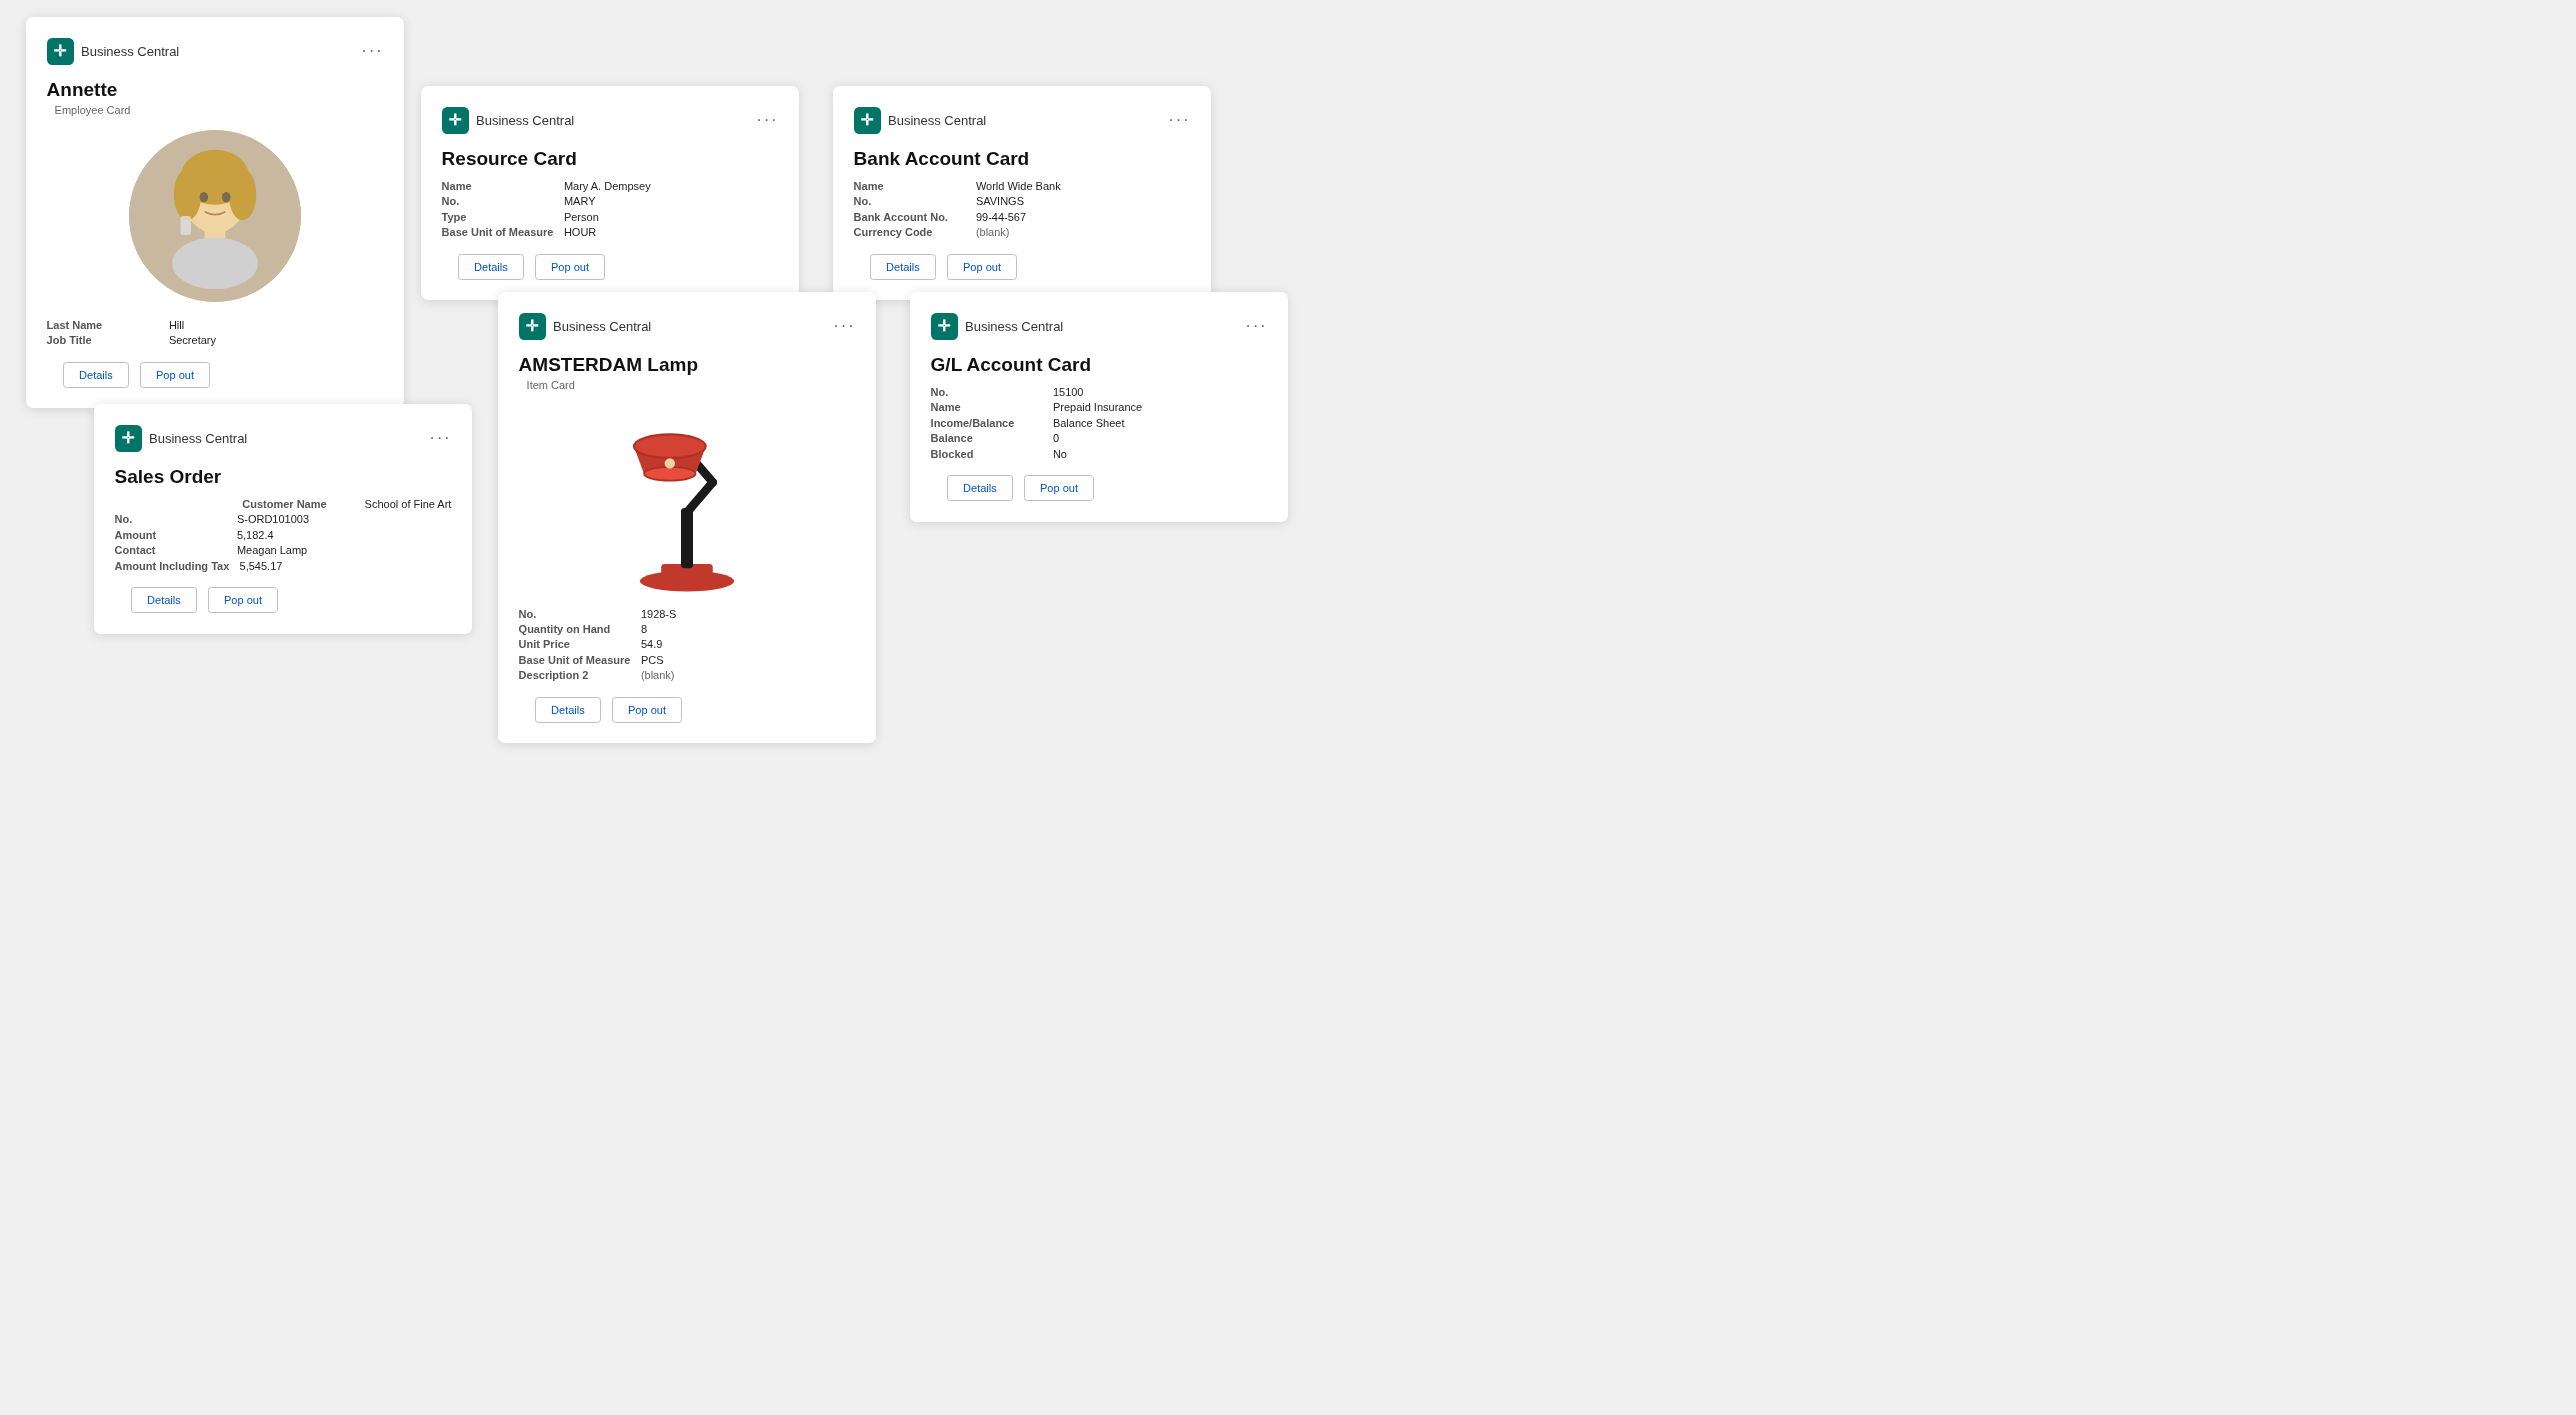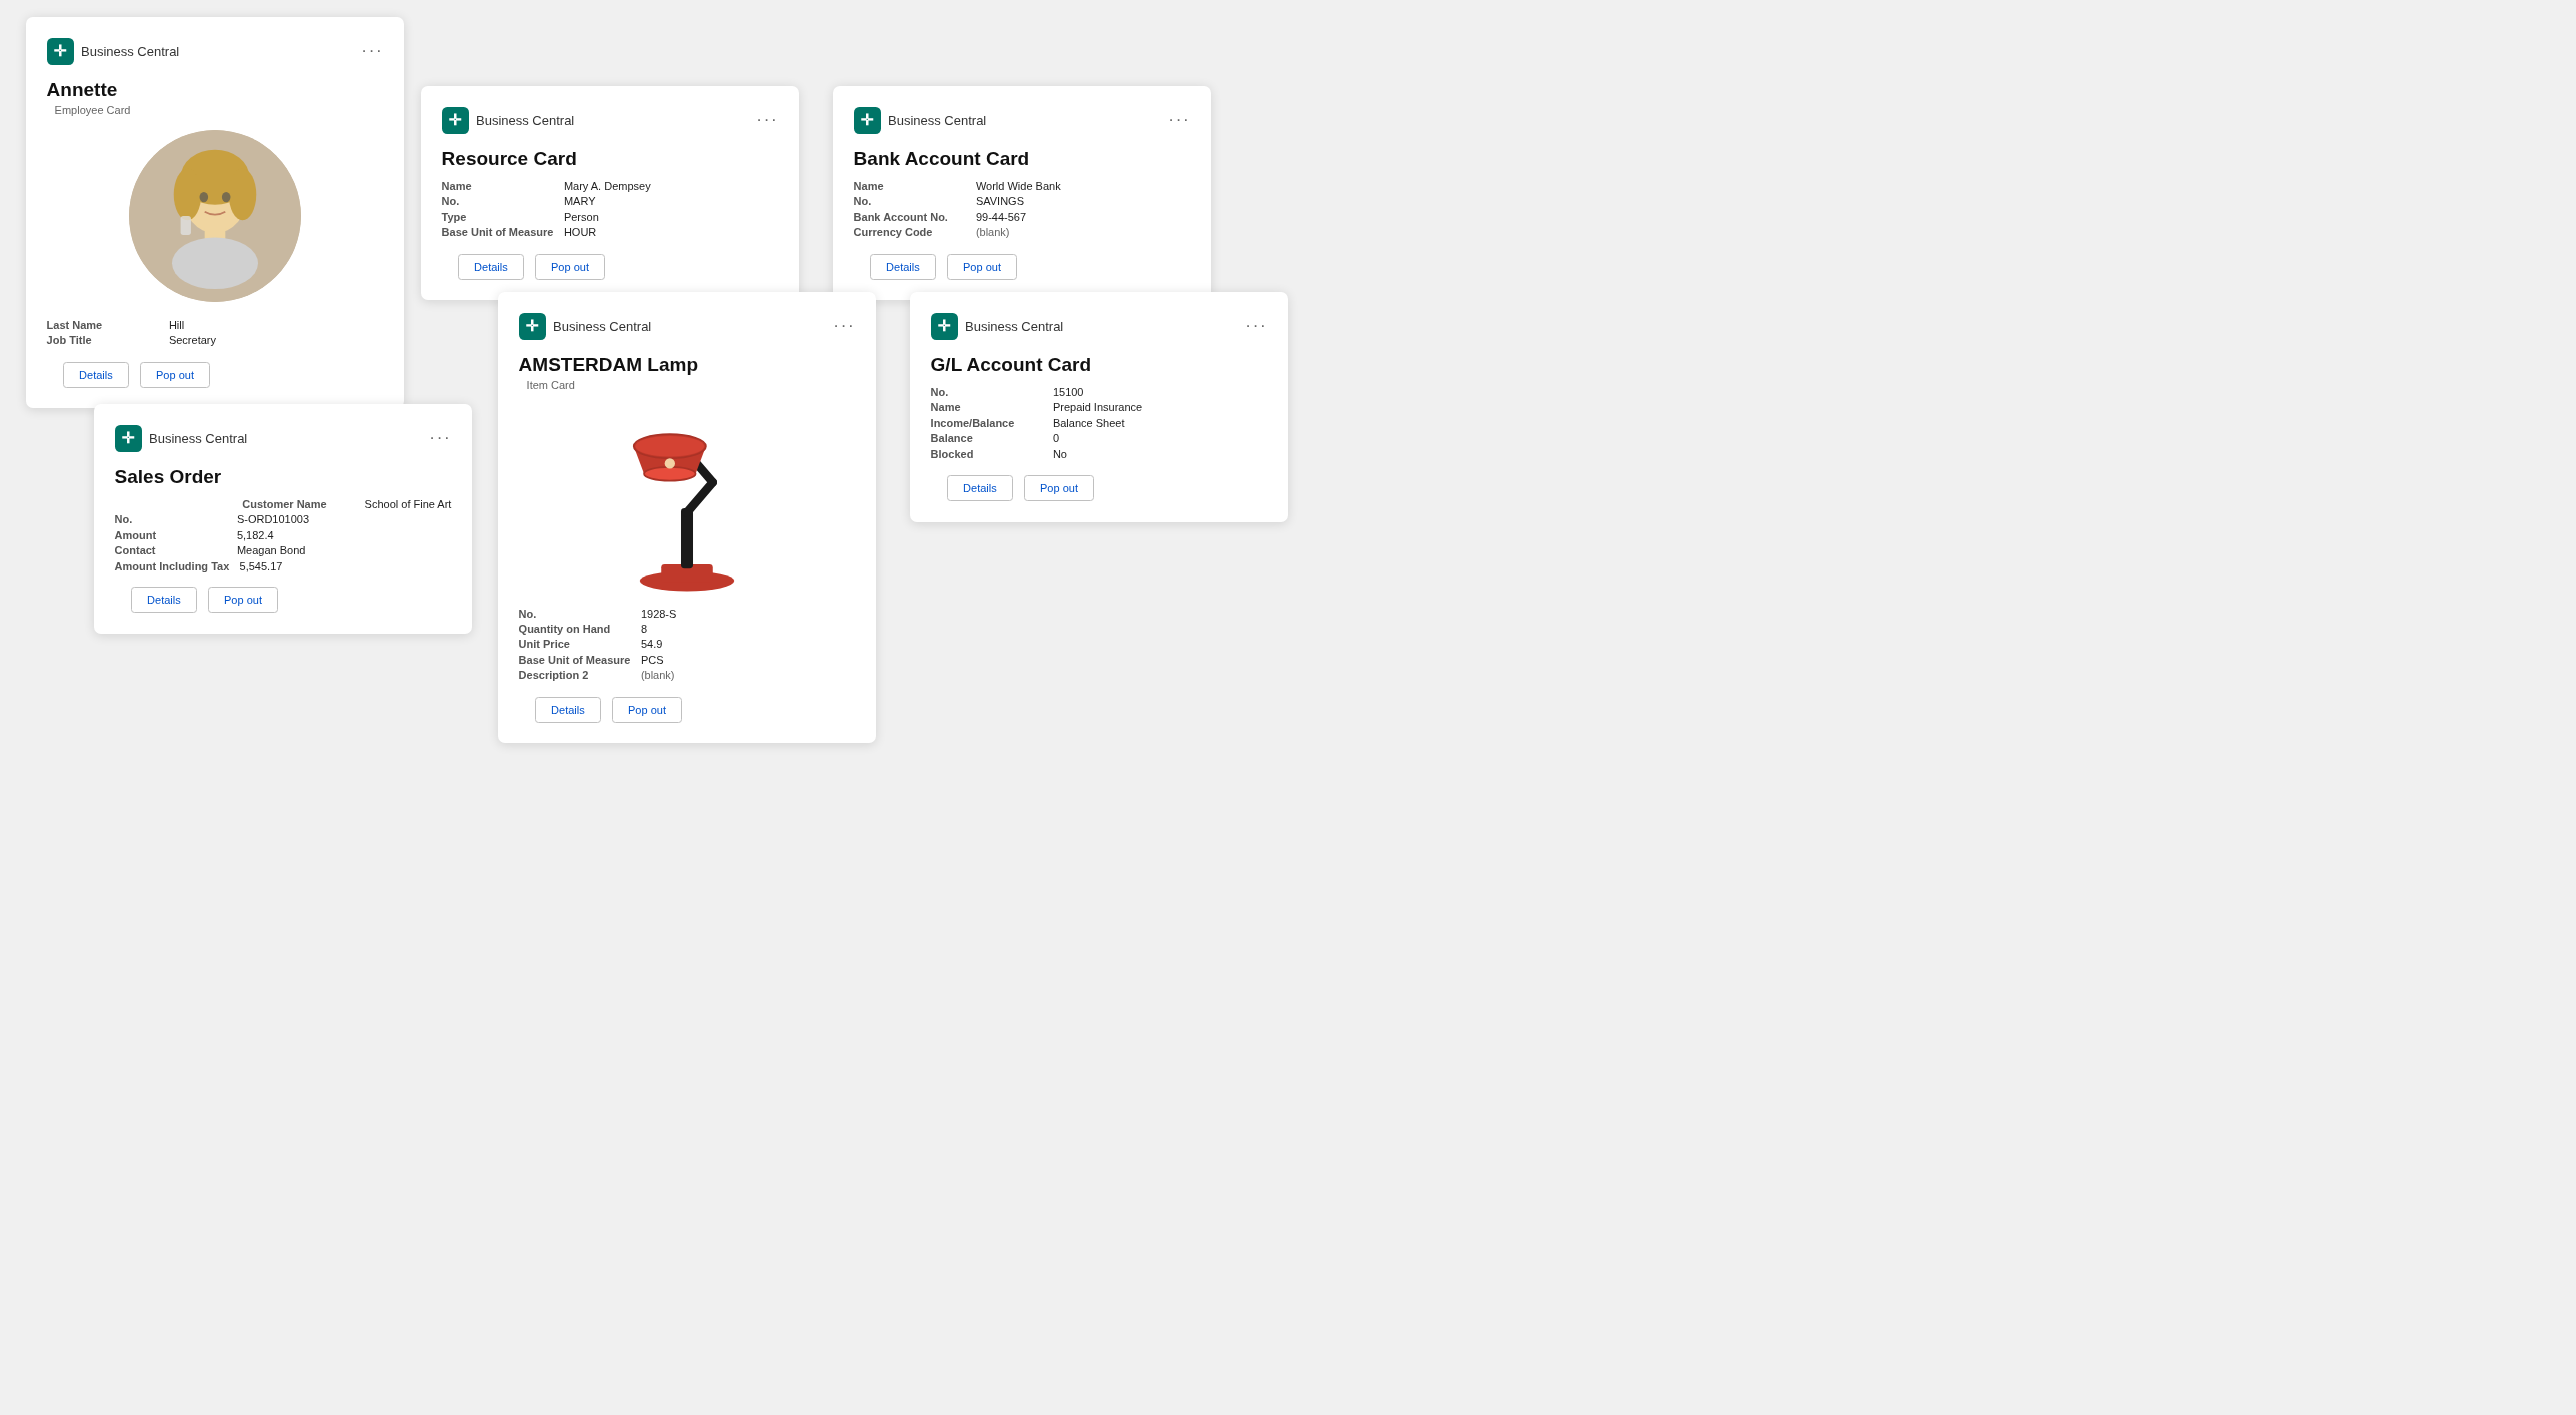--- a/index.html
+++ b/index.html
@@ -172,21 +172,21 @@
   <div class="field-row">
     <span class="field-label">No.</span>
     <span class="field-value">S-ORD101003</span>
   </div>
   <div class="field-row">
     <span class="field-label">Amount</span>
     <span class="field-value">5,182.4</span>
   </div>
   <div class="field-row">
     <span class="field-label">Contact</span>
-    <span class="field-value">Meagan Bond</span>
+    <span class="field-value">Meagan Lamp</span>
   </div>
   <div class="field-row">
     <span class="field-label">Amount Including Tax</span>
     <span class="field-value">5,545.17</span>
   </div>
   <div class="card-actions">
     <button class="btn">Details</button>
     <button class="btn">Pop out</button>
   </div>
 </div>

